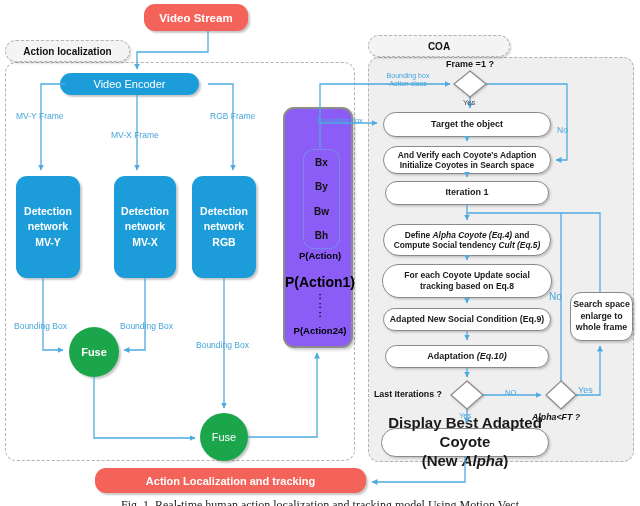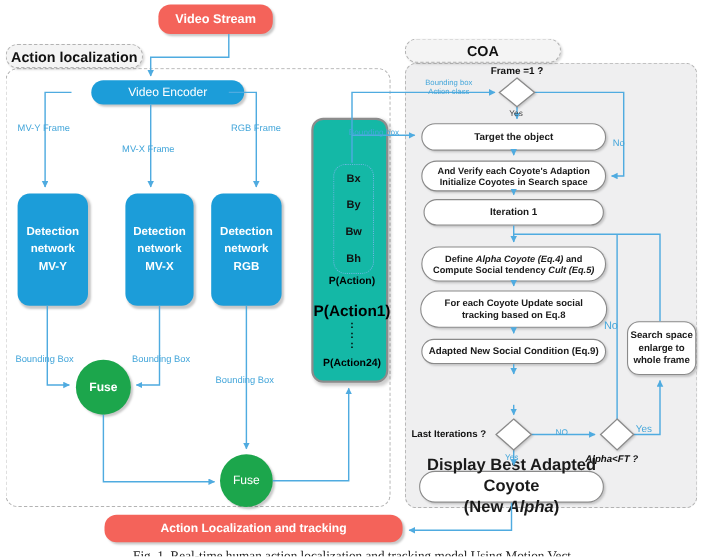--- a/index.html
+++ b/index.html
@@ -1,35 +1,35 @@
 <!DOCTYPE html>
 <html><head>
 <meta charset="utf-8">
 <style>
   html,body{margin:0;padding:0;background:#fff;}
   #canvas{position:relative;width:640px;height:506px;background:#fff;overflow:hidden;
           font-family:"Liberation Sans",sans-serif;}
   .abs{position:absolute;border-radius:11px;}
   .panel{border:1.6px dashed #b3b3b3;box-sizing:border-box;}
   .ptitle{background:#f4f4f4;border:1.6px dashed #b3b3b3;box-sizing:border-box;display:flex;
-          align-items:center;justify-content:center;font-weight:bold;font-size:13px;color:#111;
+          align-items:center;justify-content:center;font-weight:bold;font-size:10px;color:#111;
           box-shadow:1.5px 1.5px 2px rgba(0,0,0,.15);}
   .bluebox{background:#1c9dd9;color:#fff;display:flex;align-items:center;justify-content:center;
           text-align:center;box-shadow:2px 2px 2px rgba(0,0,0,.22);}
   .redbox{background:#f4635a;color:#fff;display:flex;align-items:center;justify-content:center;
           font-weight:bold;box-shadow:2px 2px 2px rgba(0,0,0,.22);}
   .circle{background:#1ca64c;border-radius:50%;color:#fff;display:flex;align-items:center;
           justify-content:center;box-shadow:2px 2px 2px rgba(0,0,0,.22);}
   .oval{background:#fff;border:1px solid #8a8a8a;border-radius:20px;display:flex;flex-direction:column;
         align-items:center;justify-content:center;text-align:center;font-weight:bold;color:#1a1a1a;
         box-shadow:1.5px 1.5px 2px rgba(0,0,0,.18);box-sizing:border-box;line-height:1.25;}
   .whitebox{background:#fff;border:1px solid #8a8a8a;box-sizing:border-box;display:flex;align-items:center;
         justify-content:center;text-align:center;font-weight:bold;color:#1a1a1a;
         box-shadow:1.5px 1.5px 2px rgba(0,0,0,.18);}
-  .outbox{background:#14b8a6;border:2px solid #8c8c8c;box-sizing:border-box;
+  .outbox{background:#8b5cf6;border:2px solid #8c8c8c;box-sizing:border-box;
         box-shadow:2px 2px 3px rgba(0,0,0,.2);}
   .innerdotted{border:1.5px dotted #6ab7e2;box-sizing:border-box;display:flex;flex-direction:column;
         justify-content:space-around;align-items:center;font-weight:bold;font-size:10px;color:#111;}
   .cyan{color:#44a6da;}
   .lbl{white-space:nowrap;line-height:1.1;}
   .pre{white-space:pre-line;}
   .it{font-style:italic;}
   .bold{font-weight:bold;}
   svg.wires{position:absolute;left:0;top:0;pointer-events:none;}
   svg .dia{filter:drop-shadow(1px 1px 1px rgba(0,0,0,.2));}
@@ -41,21 +41,21 @@
 <div id="canvas">
 
   <div class="abs panel" style="left:5px;top:62px;width:350px;height:399px;"></div>
   <div class="abs panel" style="left:368px;top:57px;width:266px;height:405px;background:#efeff0;"></div>
 
   <div class="abs ptitle" style="left:5px;top:40px;width:125px;height:22px;">Action localization</div>
   <div class="abs ptitle" style="left:368px;top:35px;width:142px;height:22px;">COA</div>
 
   <div class="abs redbox" style="left:144px;top:4px;width:104px;height:27px;font-size:11.5px;">Video Stream</div>
 
-  <div class="abs bluebox" style="left:83px;top:73px;width:139px;height:22px;font-size:11px;text-align:center;">Video Encoder</div>
+  <div class="abs bluebox" style="left:60px;top:73px;width:139px;height:22px;font-size:11px;text-align:center;">Video Encoder</div>
 
   <div class="abs bluebox pre" style="left:16px;top:176px;width:64px;height:102px;font-size:10.5px;font-weight:bold;line-height:1.45;">Detection
 network
 MV-Y</div>
   <div class="abs bluebox pre" style="left:114px;top:176px;width:62px;height:102px;font-size:10.5px;font-weight:bold;line-height:1.45;">Detection
 network
 MV-X</div>
   <div class="abs bluebox pre" style="left:192px;top:176px;width:64px;height:102px;font-size:10.5px;font-weight:bold;line-height:1.45;">Detection
 network
 RGB</div>
@@ -94,20 +94,23 @@
     <div><span>Compute Social tendency </span><span class="it">Cult (Eq.5)</span></div>
   </div>
 
   <div class="abs oval" style="left:382px;top:264px;width:170px;height:34px;font-size:8.6px;">
     <div>For each Coyote Update social</div>
     <div>tracking based on Eq.8</div>
   </div>
 
   <div class="abs oval" style="left:383px;top:308px;width:168px;height:23px;font-size:8.8px;">Adapted New Social Condition (Eq.9)</div>
 
+  <div class="abs oval" style="left:385px;top:345px;width:164px;height:23px;font-size:9px;">
+    <div><span>Adaptation </span><span class="it">(Eq.10)</span></div>
+  </div>
 
   <div class="abs oval" style="left:381px;top:428px;width:168px;height:29px;font-size:15px;">
     <div>Display Best Adapted Coyote</div>
     <div><span>(New </span><span class="it">Alpha</span><span>)</span></div>
   </div>
 
   <div class="abs whitebox pre" style="left:570px;top:292px;width:63px;height:49px;font-size:8.8px;line-height:1.35;">Search space
 enlarge to
 whole frame</div>
 

